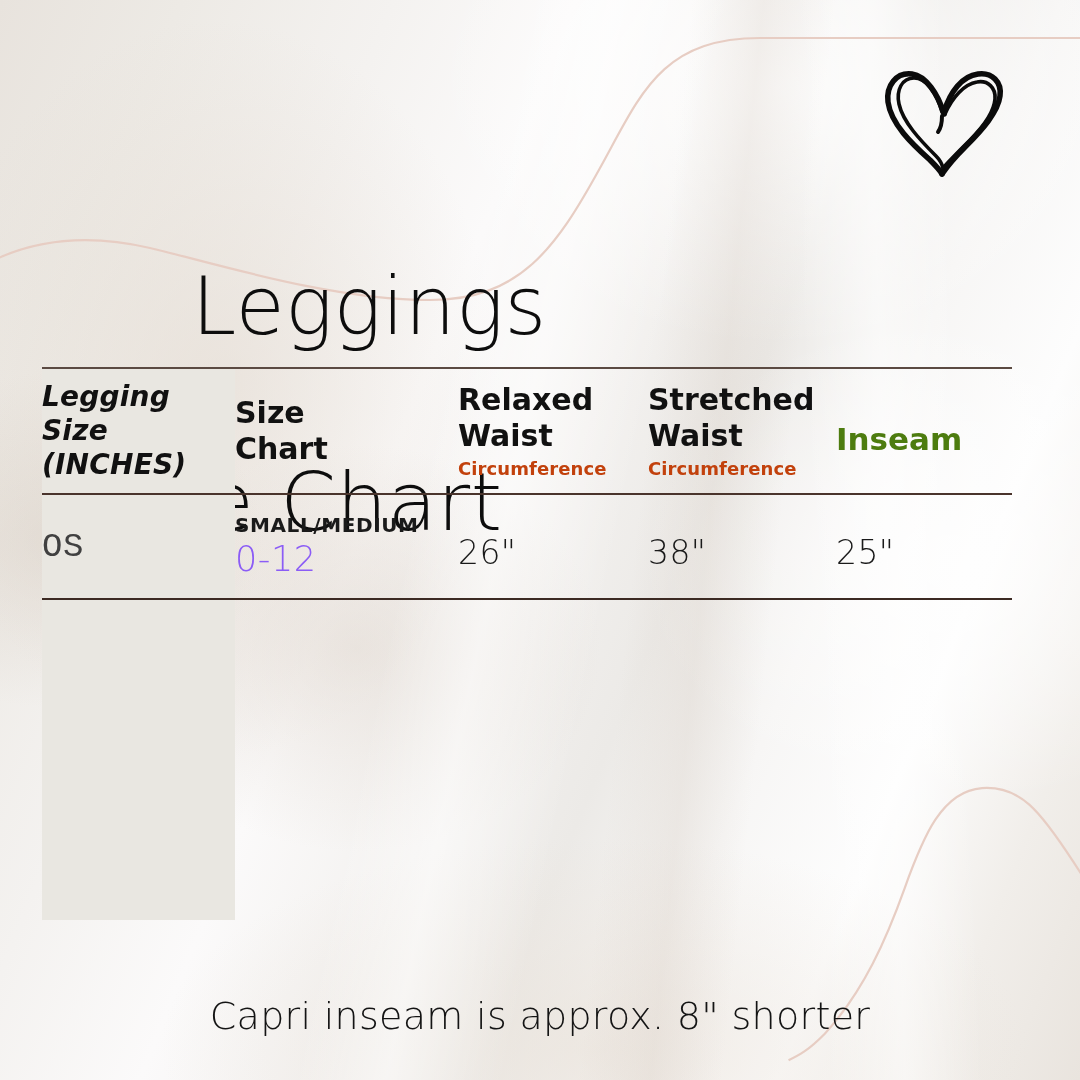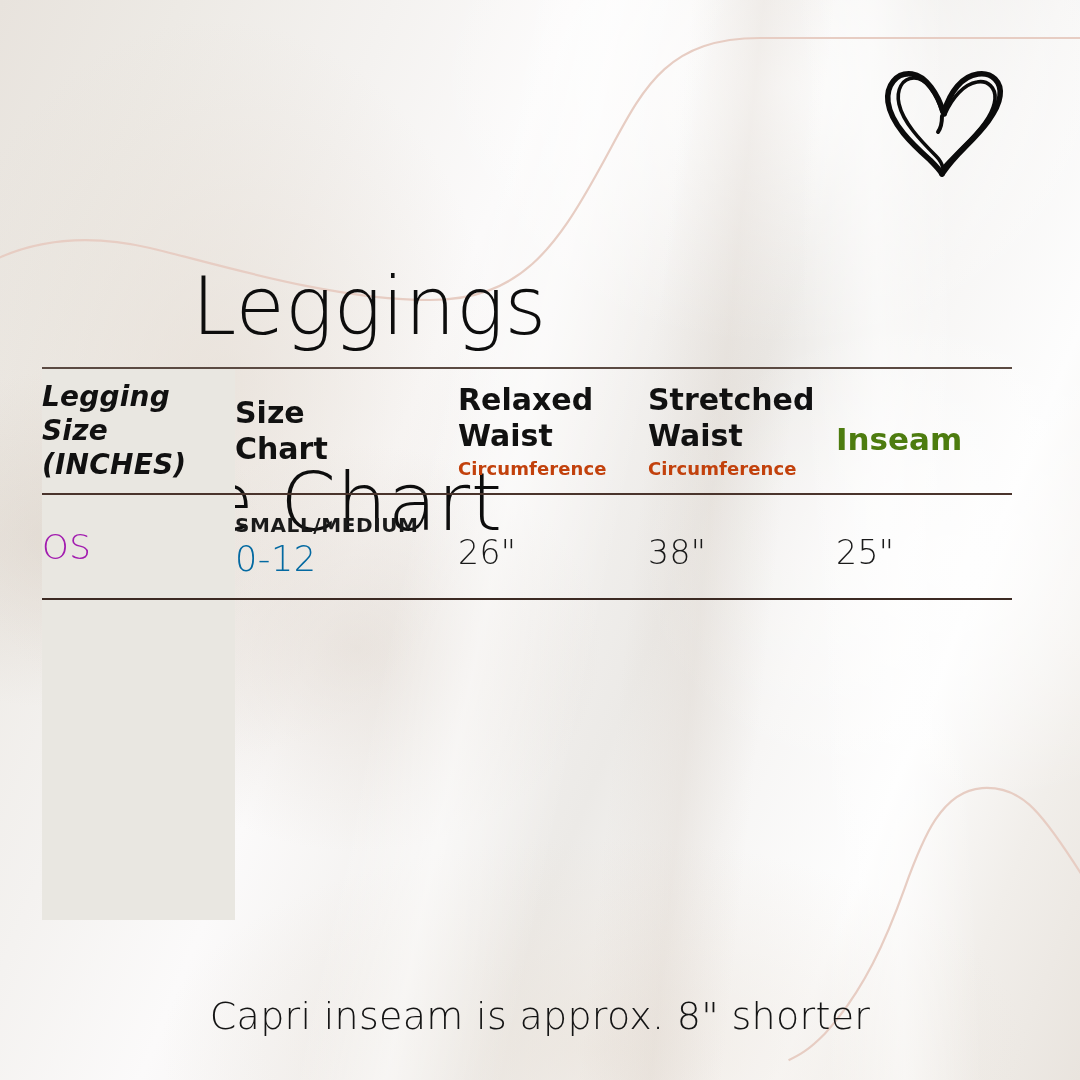--- a/index.html
+++ b/index.html
@@ -161,38 +161,39 @@
     font-size: 31px;
     color: #4d7c0f;
     position: relative;
     top: 8px;
   }
 
   
   .cell-size {
     font-weight: 300;
     font-size: 34px;
-    color: #a21caf;
+    color: #404040;
     letter-spacing: 0.6px;
+    font-family: Liberation Mono, monospace;
   }
   .range-small {
     display: block;
     font-weight: 700;
     font-size: 20px;
     line-height: 24px;
     letter-spacing: 0.6px;
     color: #1a1a1a;
   }
   .range-num {
     display: block;
     font-weight: 300;
     font-size: 35px;
     line-height: 42px;
     letter-spacing: 0.5px;
-    color: #0369a1;
+    color: #8b5cf6;
     margin-top: 1px;
   }
   .cell-meas {
     font-weight: 300;
     font-size: 33px;
     color: #1a1a1a;
     letter-spacing: 0.4px;
     position: relative;
     top: 6px;
   }

